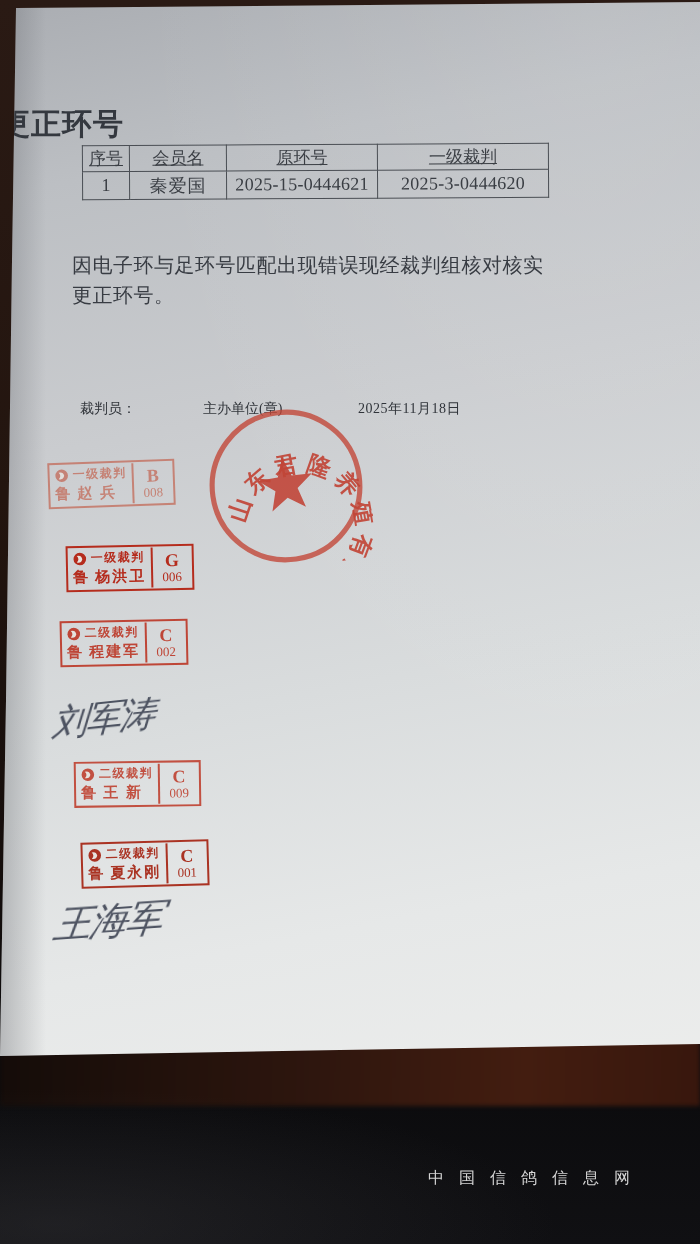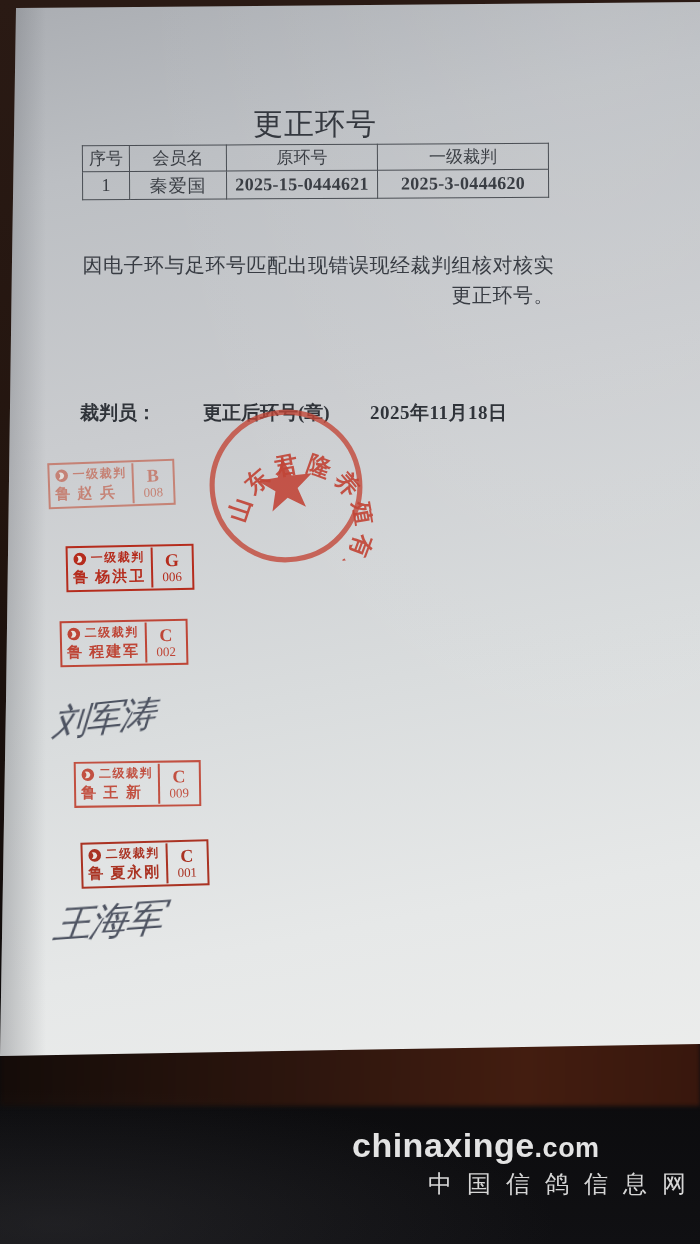--- a/index.html
+++ b/index.html
@@ -22,41 +22,41 @@
   .paper{
     position:absolute;left:0;top:0;width:700px;height:1080px;
     clip-path:polygon(16px 8px,700px 2px,700px 1044px,340px 1050px,0px 1056px,6px 700px,12px 260px);
     background:
       linear-gradient(90deg, rgba(70,72,78,.30) 0px, rgba(70,72,78,0) 46px),
       radial-gradient(ellipse at 85% 0%, rgba(255,255,255,.10), transparent 55%),
       linear-gradient(169deg,#aaadb2 0%,#bcbfc3 16%,#cacccf 38%,#d9dcdd 62%,#e6e8e8 82%,#ecedec 100%);
     box-shadow:0 6px 18px rgba(0,0,0,.55);
   }
   .doc-title{
-    position:absolute;left:0;top:104px;width:630px;text-align:center;
-    font-size:30px;color:#34383f;letter-spacing:1px;font-weight:400;
+    position:absolute;left:0;top:104px;width:630px;
+    font-size:30px;color:#34383f;letter-spacing:1px;font-weight:700;
   }
   table.ring-table{
     position:absolute;left:82px;top:144px;border-collapse:collapse;color:#3a3e44;
     transform:rotate(-.3deg);
   }
   .ring-table td{border:1.6px solid #4a4e54;text-align:center;padding:0 2px;}
-  .ring-table .h{font-size:17px;height:25px;}
+  .ring-table .h{font-size:17px;height:25px;text-decoration:underline;}
   .ring-table .d{font-size:18px;height:27px;}
   .c-no{width:42px;} .c-member{width:92px;margin-top:43px;} .c-orig{width:146px;} .c-corr{width:166px;}
   .member-name{font-weight:normal;letter-spacing:1px;}
-  .ring-num{font-size:18px;letter-spacing:.3px;font-weight:bold;}
+  .ring-num{font-size:18px;letter-spacing:.3px;}
   .note{
-    position:absolute;left:72px;top:250px;width:482px;text-align:right;
+    position:absolute;left:72px;top:250px;width:482px;text-align:left;
     font-size:20px;line-height:1.5;color:#383c43;letter-spacing:.5px;
   }
-  .officials{position:absolute;left:0;top:400px;width:700px;height:22px;font-size:19px;color:#30343a;font-weight:700;}
+  .officials{position:absolute;left:0;top:400px;width:700px;height:22px;font-size:14px;color:#30343a;font-weight:400;}
   .lbl-referee{position:absolute;left:80px;}
   .lbl-organizer{position:absolute;left:203px;}
-  .lbl-date{position:absolute;left:370px;letter-spacing:.5px;}
+  .lbl-date{position:absolute;left:358px;letter-spacing:.5px;}
   
   .seal{position:absolute;left:204px;top:404px;width:164px;height:164px;transform:rotate(-8deg);opacity:.92;}
   
   .stamp{
     position:absolute;display:flex;align-items:stretch;
     border:2.2px solid currentColor;background:rgba(255,255,255,.04);
     padding:1px;
   }
   .stamp-left{display:flex;flex-direction:column;justify-content:center;padding:1px 5px 2px 4px;}
   .stamp-row1{display:flex;align-items:center;gap:4px;}
@@ -85,21 +85,21 @@
   .sig2{left:54px;top:896px;font-size:38px;transform:rotate(-4deg) skewX(-12deg);}
   
   .wm-domain{
     position:absolute;left:352px;top:1126px;color:#e3e3e3;
     font-family:"Liberation Sans",sans-serif;font-weight:bold;font-size:34px;
     letter-spacing:.5px;white-space:nowrap;
   }
   .wm-domain .tld{font-size:27px;}
   .wm-cn{
     position:absolute;left:428px;top:1168px;color:#d6d6d6;
-    font-family:"Liberation Sans",sans-serif;font-size:24px;letter-spacing:15px;white-space:nowrap;
+    font-family:"Liberation Sans",sans-serif;font-size:16px;letter-spacing:15px;white-space:nowrap;
   }
 </style>
 </head>
 <body>
 
 <div class="photo">
 
   <div class="table-edge"></div>
   <div class="floor-glow"></div>
 
@@ -124,21 +124,21 @@
     </tbody>
       </table>
 
     <div class="note">
       <span>因电子环与足环号匹配出现错误现经裁判组核对核实</span><br>
       <span>更正环号。</span>
     </div>
 
     <div class="officials">
       <span class="lbl-referee">裁判员：</span>
-      <span class="lbl-organizer">更正后环号(章)</span>
+      <span class="lbl-organizer">主办单位(章)</span>
       <span class="lbl-date">2025年11月18日</span>
     </div>
 
     <svg class="seal" viewBox="0 0 160 160">
       <circle cx="80" cy="80" r="72" fill="none" stroke="#c24536" stroke-width="5" opacity=".85"></circle>
       <polygon points="80,52 86.8,70.7 106.6,71.3 90.9,83.6 96.5,102.7 80,91.5 63.5,102.7 69.1,83.6 53.4,71.3 73.2,70.7" fill="#c03a2b" opacity=".9"></polygon>
       <defs>
         <path id="sealArc" d="M 35.8,111 A 54,54 0 1 1 35.79,111.05"></path>
       </defs>
       <text font-size="23" letter-spacing="5.5" fill="#c03a2b" opacity=".92" font-family="Liberation Serif, serif" font-weight="bold">
@@ -240,18 +240,15 @@
       <div class="stamp-right">
         <span class="stamp-letter">C</span>
         <span class="stamp-number">001</span>
       </div>
     </div>
 
     <div class="signature sig2">王海军</div>
 
   </div>
 
-  <div class="wm-domain">
-    <span>chinaxinge</span><span class="tld">.com</span>
-  </div>
   <div class="wm-cn">中国信鸽信息网</div>
 
 </div>
 
 </body></html>

